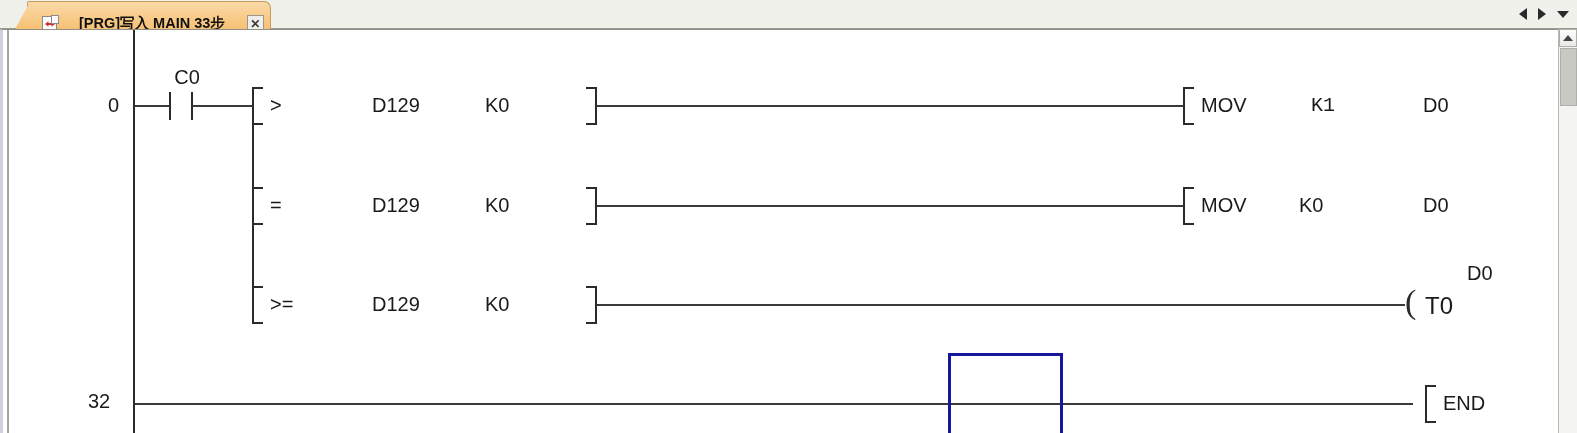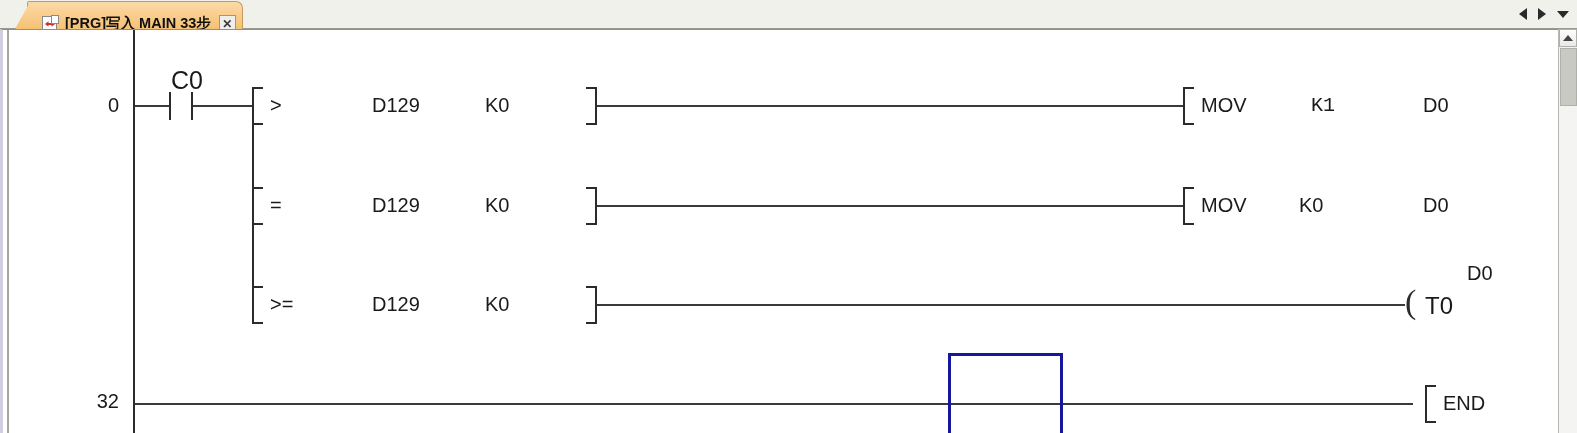--- a/index.html
+++ b/index.html
@@ -16,21 +16,21 @@
     background: linear-gradient(#f3f3f0, #e8e8e3);
     border-bottom: 1px solid #9a9a93;
   }
   .tabstrip-fill {
     position: absolute; left: 0; top: 0; width: 1577px; height: 28px;
     background: #f1f1ec;
   }
   .tab {
     position: absolute; left: 27px; top: 1px; height: 28px;
     padding: 16px 6px 0 14px;
-    display: flex; align-items: center; gap: 8px;
+    display: flex; align-items: center; gap: 22px;
     background: linear-gradient(#fbd9a8, #f6c174);
     border: 1px solid #c49a5d;
     border-bottom: none;
     border-radius: 2px 7px 0 0;
     transform: skewX(0deg);
   }
   .tab:before {
     content: ""; position: absolute; left: -13px; top: 0; bottom: 0; width: 14px;
     background: linear-gradient(#fbd9a8, #f6c174);
     clip-path: polygon(100% 0, 100% 100%, 0 100%);
@@ -103,21 +103,21 @@
   .steplabel {
     position: absolute; font-size: 20px; color: #1a1a1a;
     text-align: right; width: 40px;
   }
 
   
   .contact { position: absolute; }
   .contact .leg-l, .contact .leg-r { position: absolute; top: 13px; height: 2px; background: #3a3a3a; }
   .contact .bar { position: absolute; top: 0; width: 2px; height: 28px; background: #2b2b2b; }
   .contact-name {
-    position: absolute; font-size: 25px; color: #1a1a1a; white-space: nowrap;
+    position: absolute; font-size: 20px; color: #1a1a1a; white-space: nowrap;
     text-align: center;
   }
 
   
   .instr { position: absolute; }
   .brk-l, .brk-r {
     position: absolute; top: 0; width: 11px; height: 38px;
     border-top: 2px solid #2b2b2b; border-bottom: 2px solid #2b2b2b;
   }
   .brk-l { left: 0; border-left: 2px solid #2b2b2b; }
@@ -184,21 +184,21 @@
   </div>
 </div>
 
 <div class="editor">
   <div class="editor-inner">
     <div class="canvas">
 
       <div class="busbar"></div>
 
       <div class="steplabel" style="left:70px; top:64px;">0</div>
-      <div class="steplabel" style="left:70px; top:360px;">32</div>
+      <div class="steplabel" style="left:70px; top:360px;text-align:center;">32</div>
 
       <div class="contact-name" style="left:148px; top:36px; width:60px;">C0</div>
       <div class="contact" style="left:126px; top:62px; width:88px; height:28px;">
         <div class="leg-l" style="left:0; width:34px;"></div>
         <div class="bar" style="left:34px;"></div>
         <div class="bar" style="left:56px;"></div>
         <div class="leg-r" style="left:58px; width:30px;"></div>
       </div>
 
       <div class="hline" style="left:212px; top:75px; width:32px;"></div>

